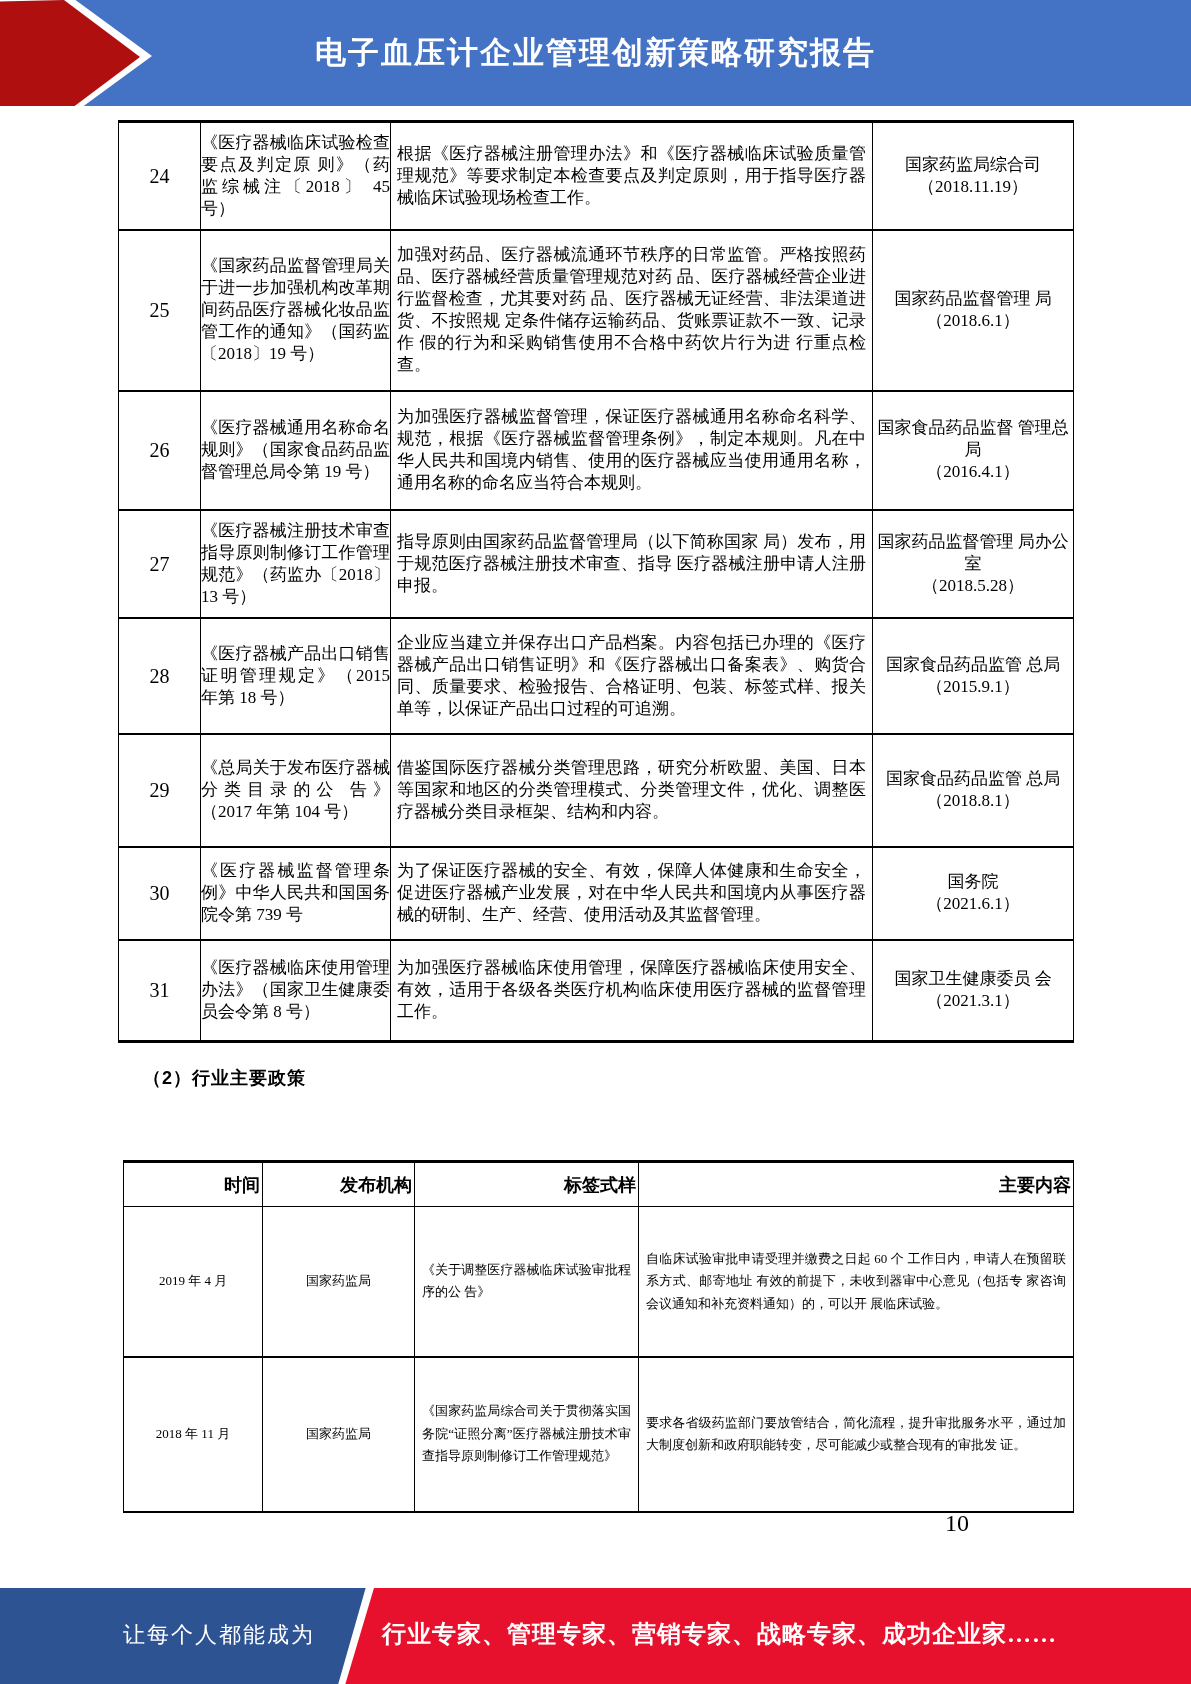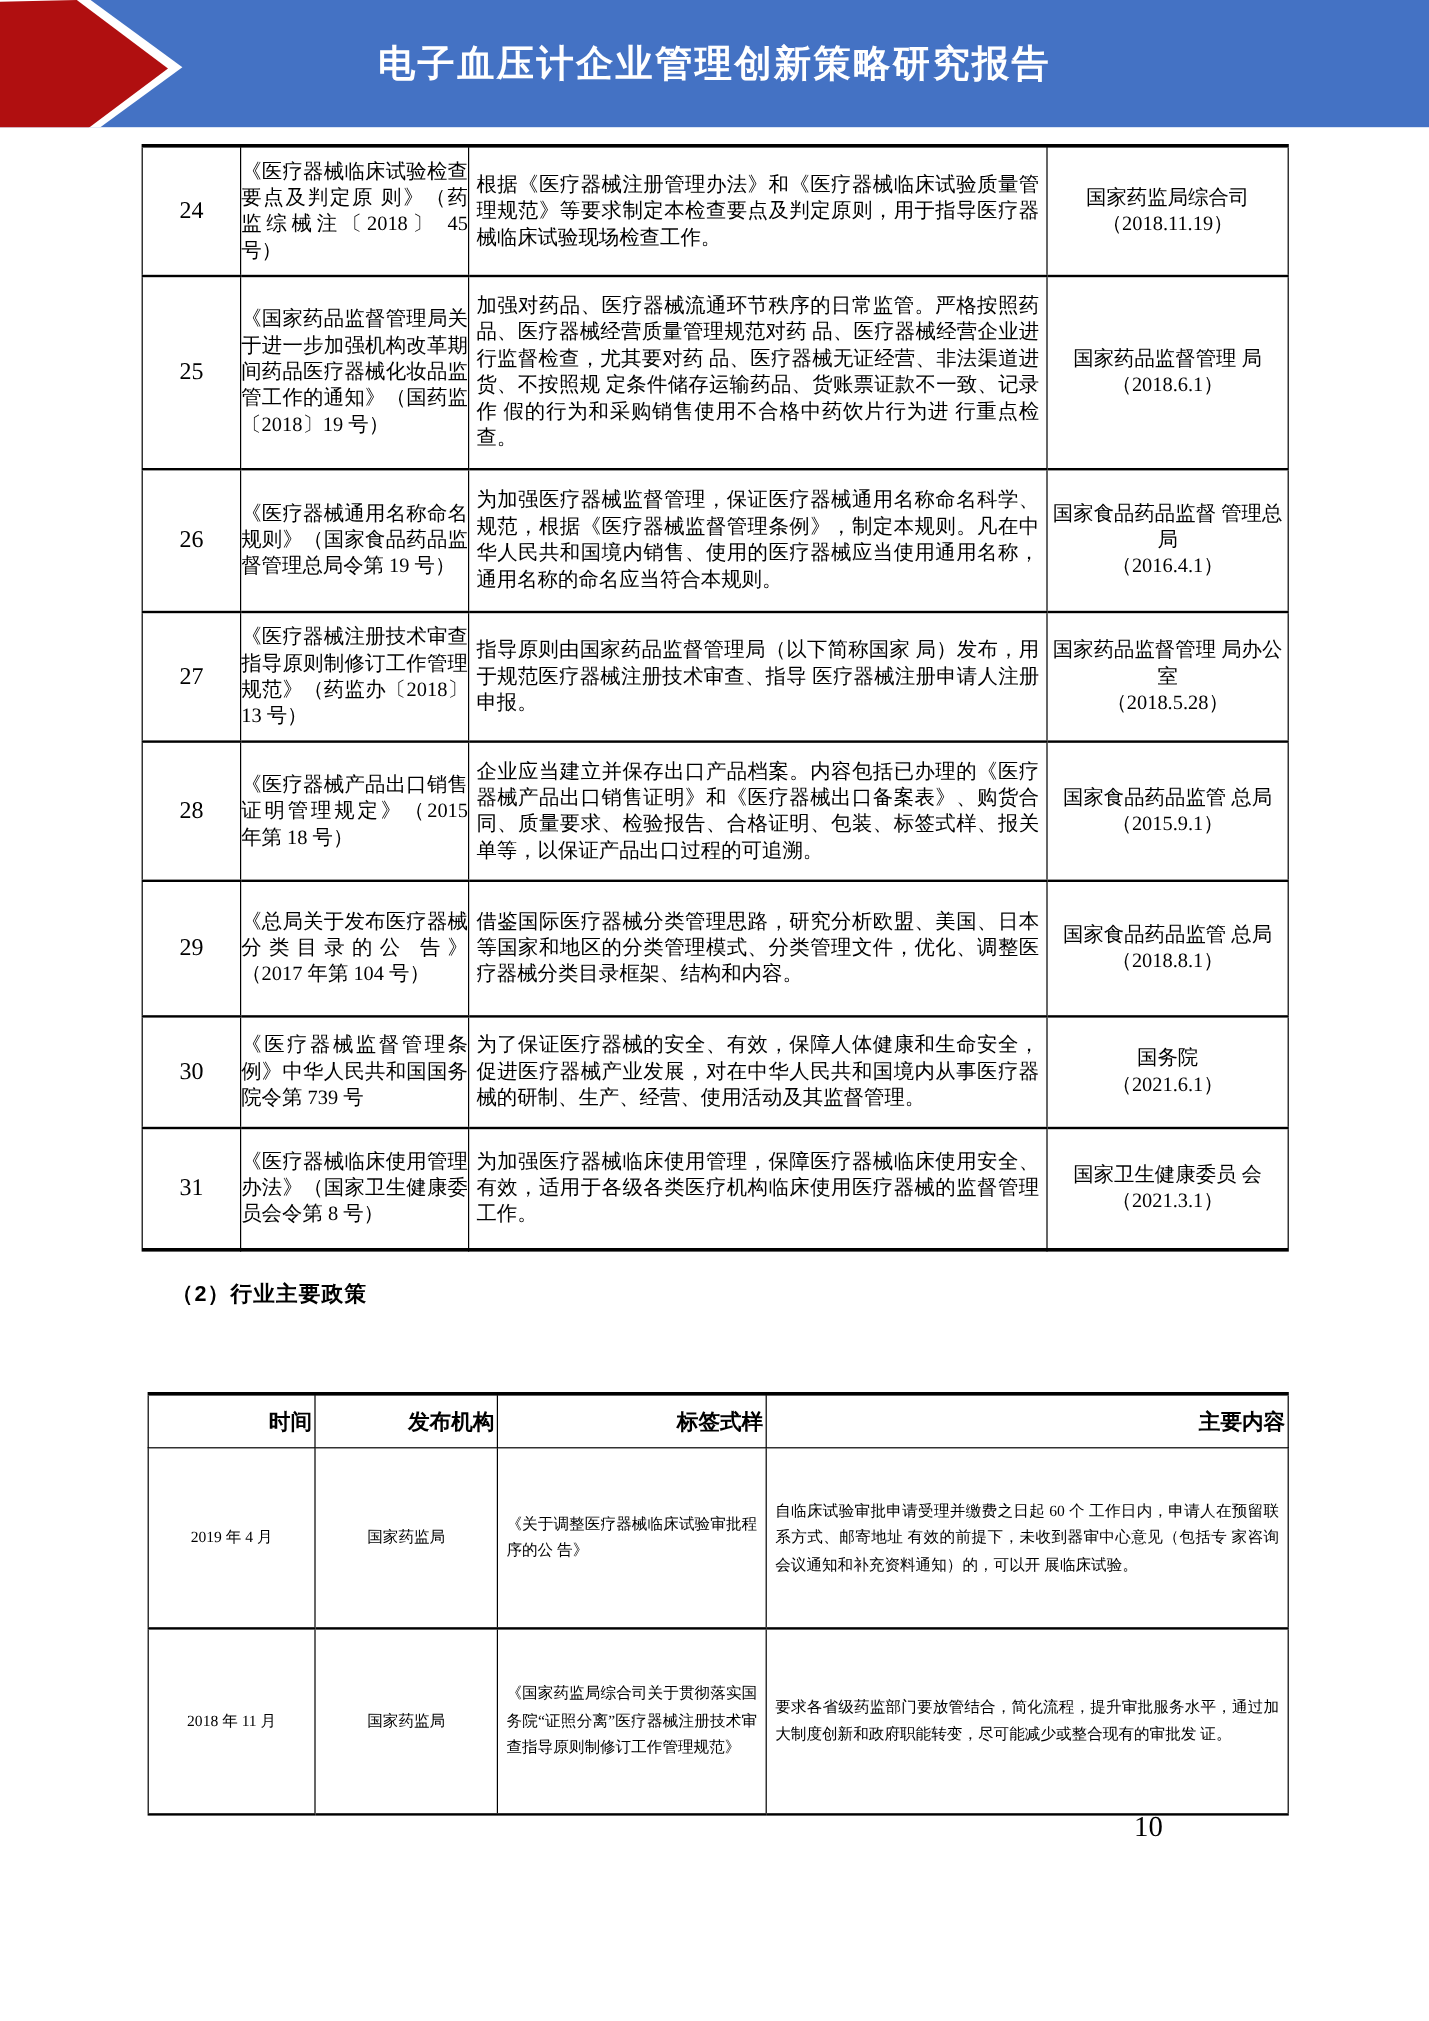--- a/index.html
+++ b/index.html
@@ -182,14 +182,21 @@
           <td class="c">国家药监局</td>
           <td class="j">《国家药监局综合司关于贯彻落实国务院“证照分离”医疗器械注册技术审查指导原则制修订工作管理规范》</td>
           <td class="j">要求各省级药监部门要放管结合，简化流程，提升审批服务水平，通过加大制度创新和政府职能转变，尽可能减少或整合现有的审批发 证。</td>
         </tr>
       </tbody>
     </table>
   </div>
 
   <div class="pageno">10</div>
 
+  <div class="footer">
+    <div class="f-red"></div>
+    <div class="f-white"></div>
+    <div class="f-blue"></div>
+    <div class="f-left">让每个人都能成为</div>
+    <div class="f-right">行业专家、管理专家、营销专家、战略专家、成功企业家……</div>
+  </div>
 
 </div>
 
 </body></html>

